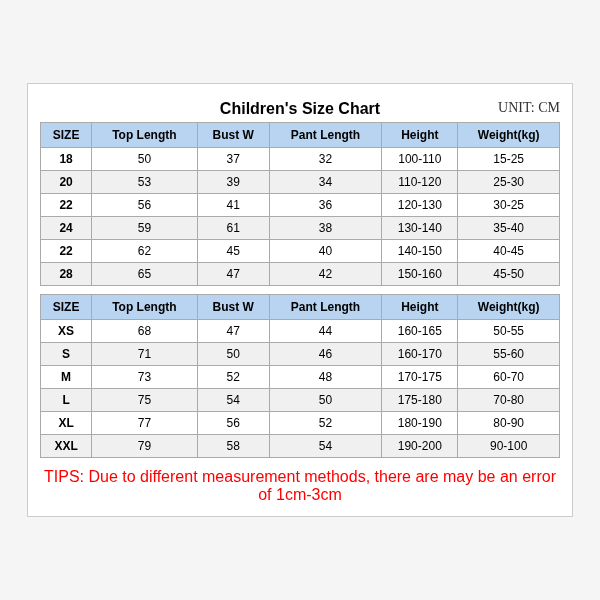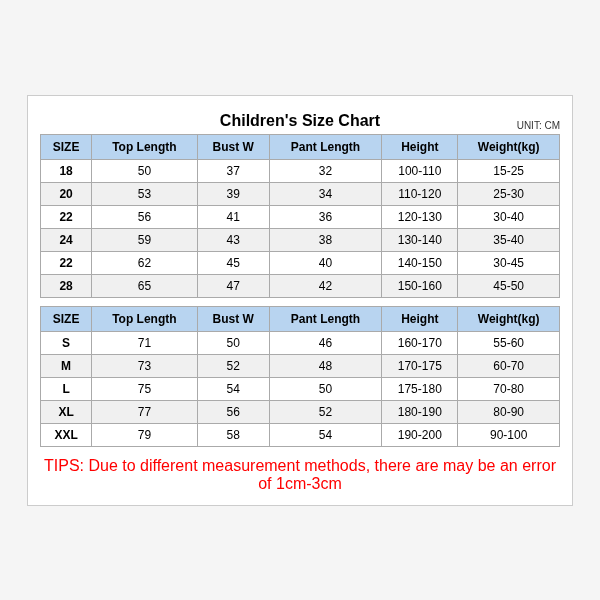--- a/index.html
+++ b/index.html
@@ -21,24 +21,25 @@
     .section-title {
       text-align: center;
       font-size: 16px;
       font-weight: bold;
       padding: 6px 0 4px 0;
       position: relative;
     }
     .unit-label {
       position: absolute;
       right: 0;
-      top: 14px;
-      font-size: 10px;
+      top: 6px;
+      font-size: 14px;
       font-weight: normal;
       color: #333;
+      font-family: Liberation Serif, serif;
     }
     table {
       width: 100%;
       border-collapse: collapse;
       font-size: 12px;
     }
     th {
       background-color: #b8d4f0;
       border: 1px solid #aaa;
       padding: 5px 4px;
@@ -109,37 +110,37 @@
           <td>34</td>
           <td>110-120</td>
           <td>25-30</td>
         </tr>
         <tr>
           <td class="size-col">22</td>
           <td>56</td>
           <td>41</td>
           <td>36</td>
           <td>120-130</td>
-          <td>30-40</td>
+          <td>30-25</td>
         </tr>
         <tr>
           <td class="size-col">24</td>
           <td>59</td>
-          <td>43</td>
+          <td>61</td>
           <td>38</td>
           <td>130-140</td>
           <td>35-40</td>
         </tr>
         <tr>
           <td class="size-col">22</td>
           <td>62</td>
           <td>45</td>
           <td>40</td>
           <td>140-150</td>
-          <td>30-45</td>
+          <td>40-45</td>
         </tr>
         <tr>
           <td class="size-col">28</td>
           <td>65</td>
           <td>47</td>
           <td>42</td>
           <td>150-160</td>
           <td>45-50</td>
         </tr>
       </tbody>
@@ -153,20 +154,28 @@
       <tr>
         <th>SIZE</th>
         <th>Top Length</th>
         <th>Bust W</th>
         <th>Pant Length</th>
         <th>Height</th>
         <th>Weight(kg)</th>
       </tr>
     </thead>
     <tbody id="adults-tbody">
+    <tr>
+          <td class="size-col">XS</td>
+          <td>68</td>
+          <td>47</td>
+          <td>44</td>
+          <td>160-165</td>
+          <td>50-55</td>
+        </tr>
         <tr>
           <td class="size-col">S</td>
           <td>71</td>
           <td>50</td>
           <td>46</td>
           <td>160-170</td>
           <td>55-60</td>
         </tr>
         <tr>
           <td class="size-col">M</td>

